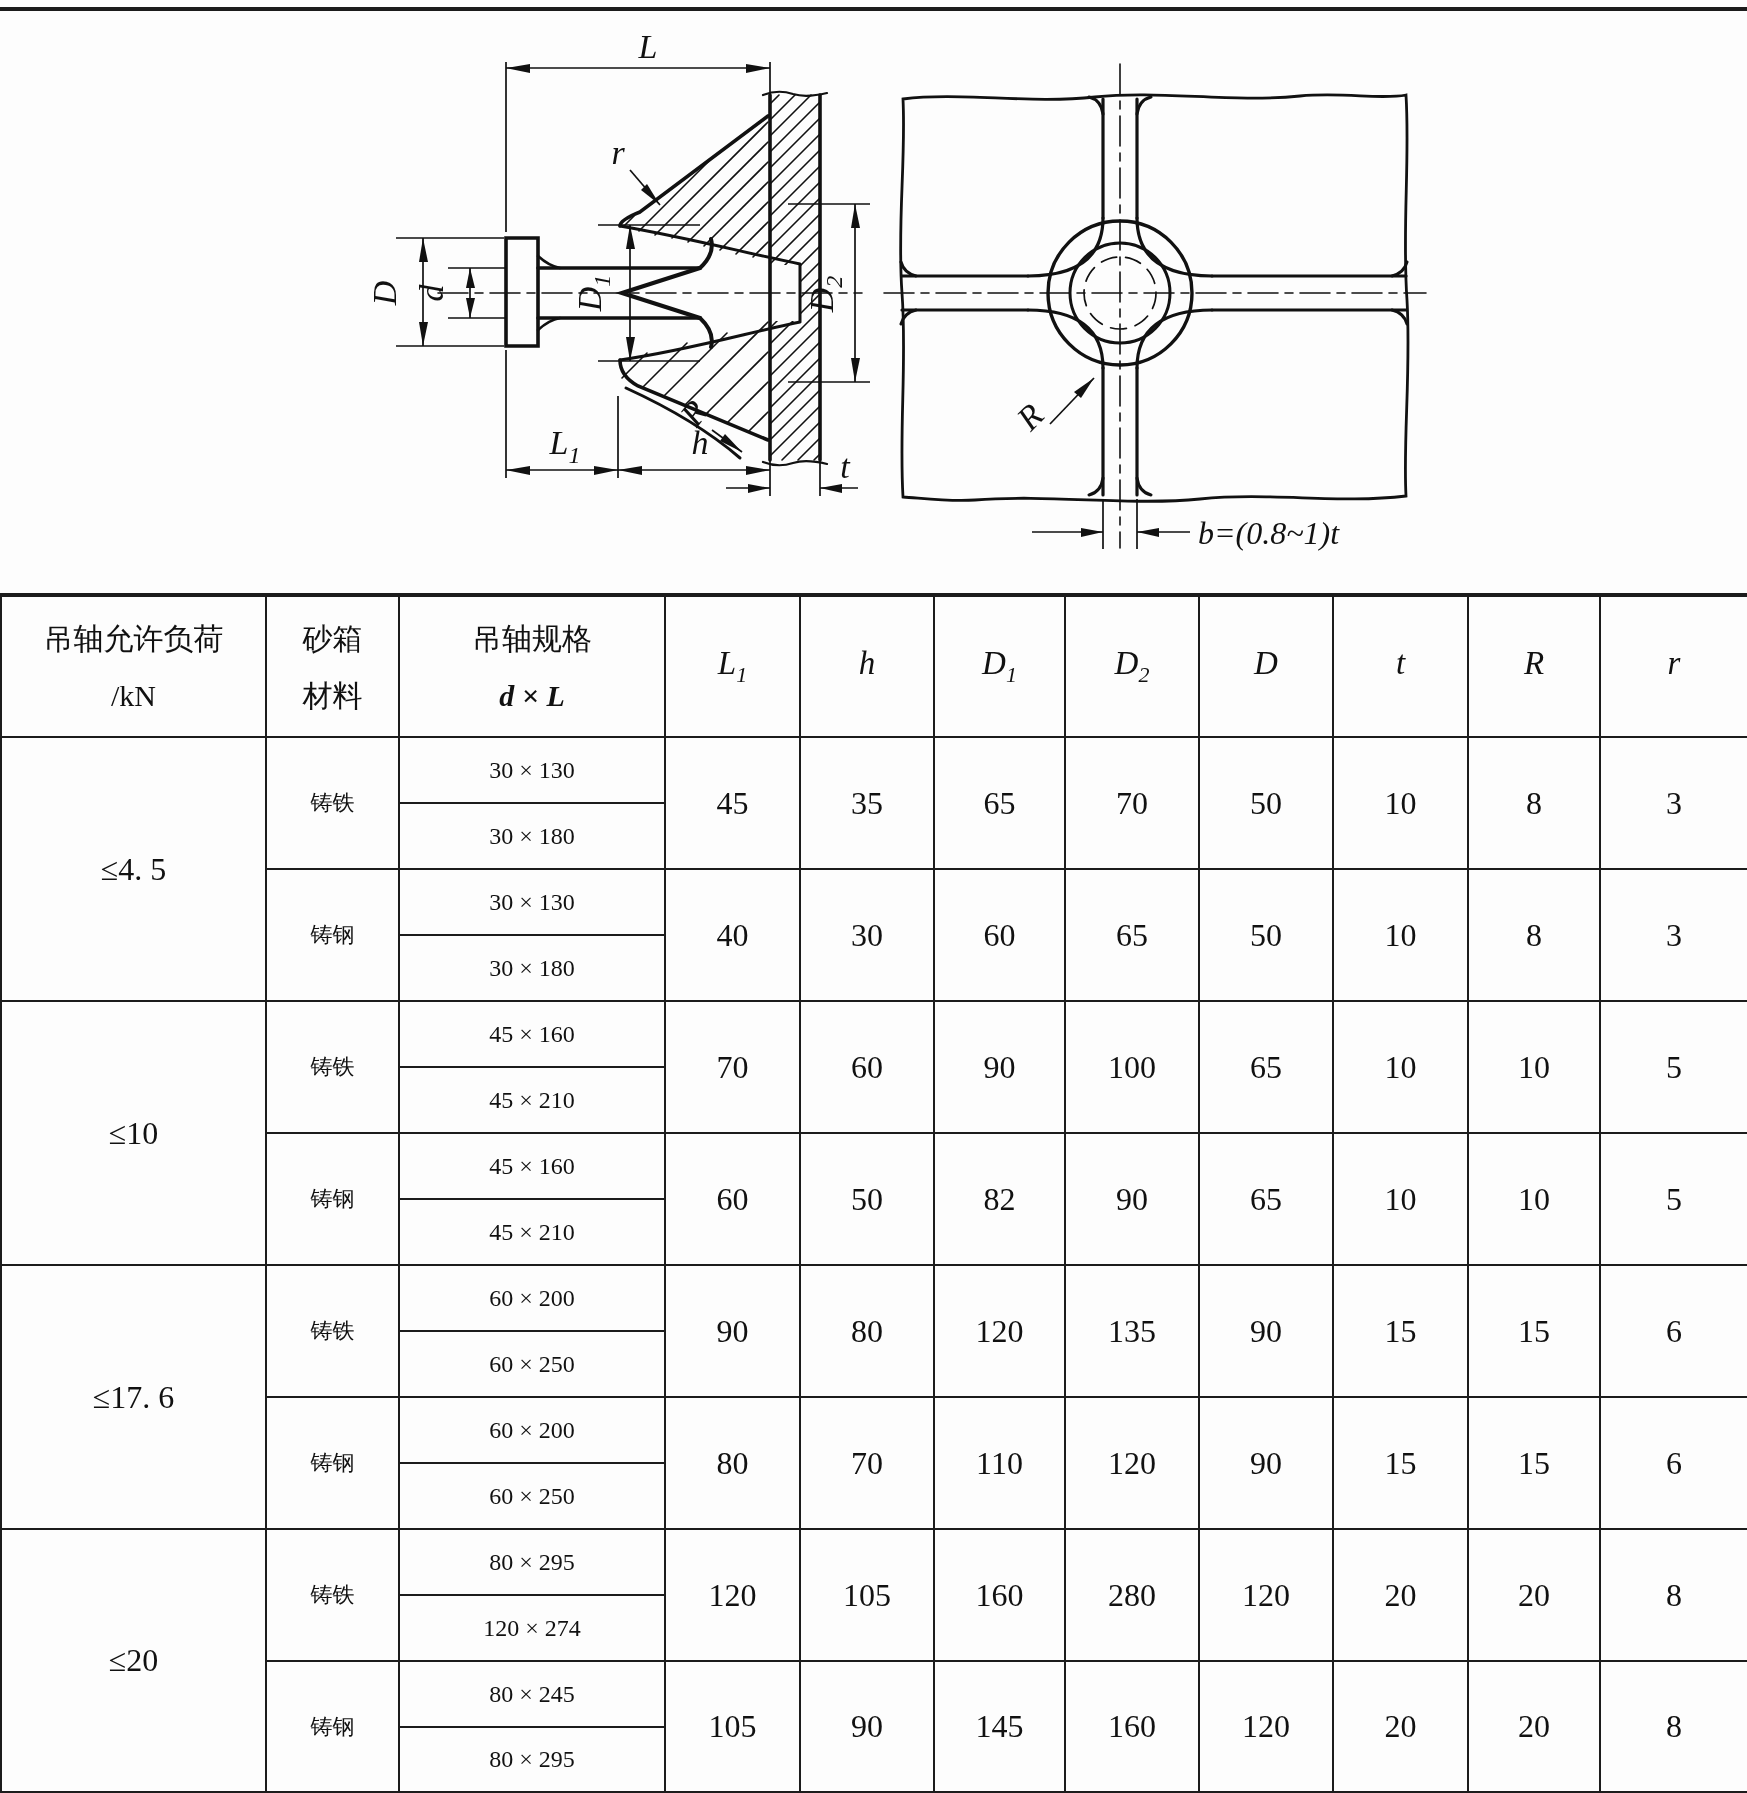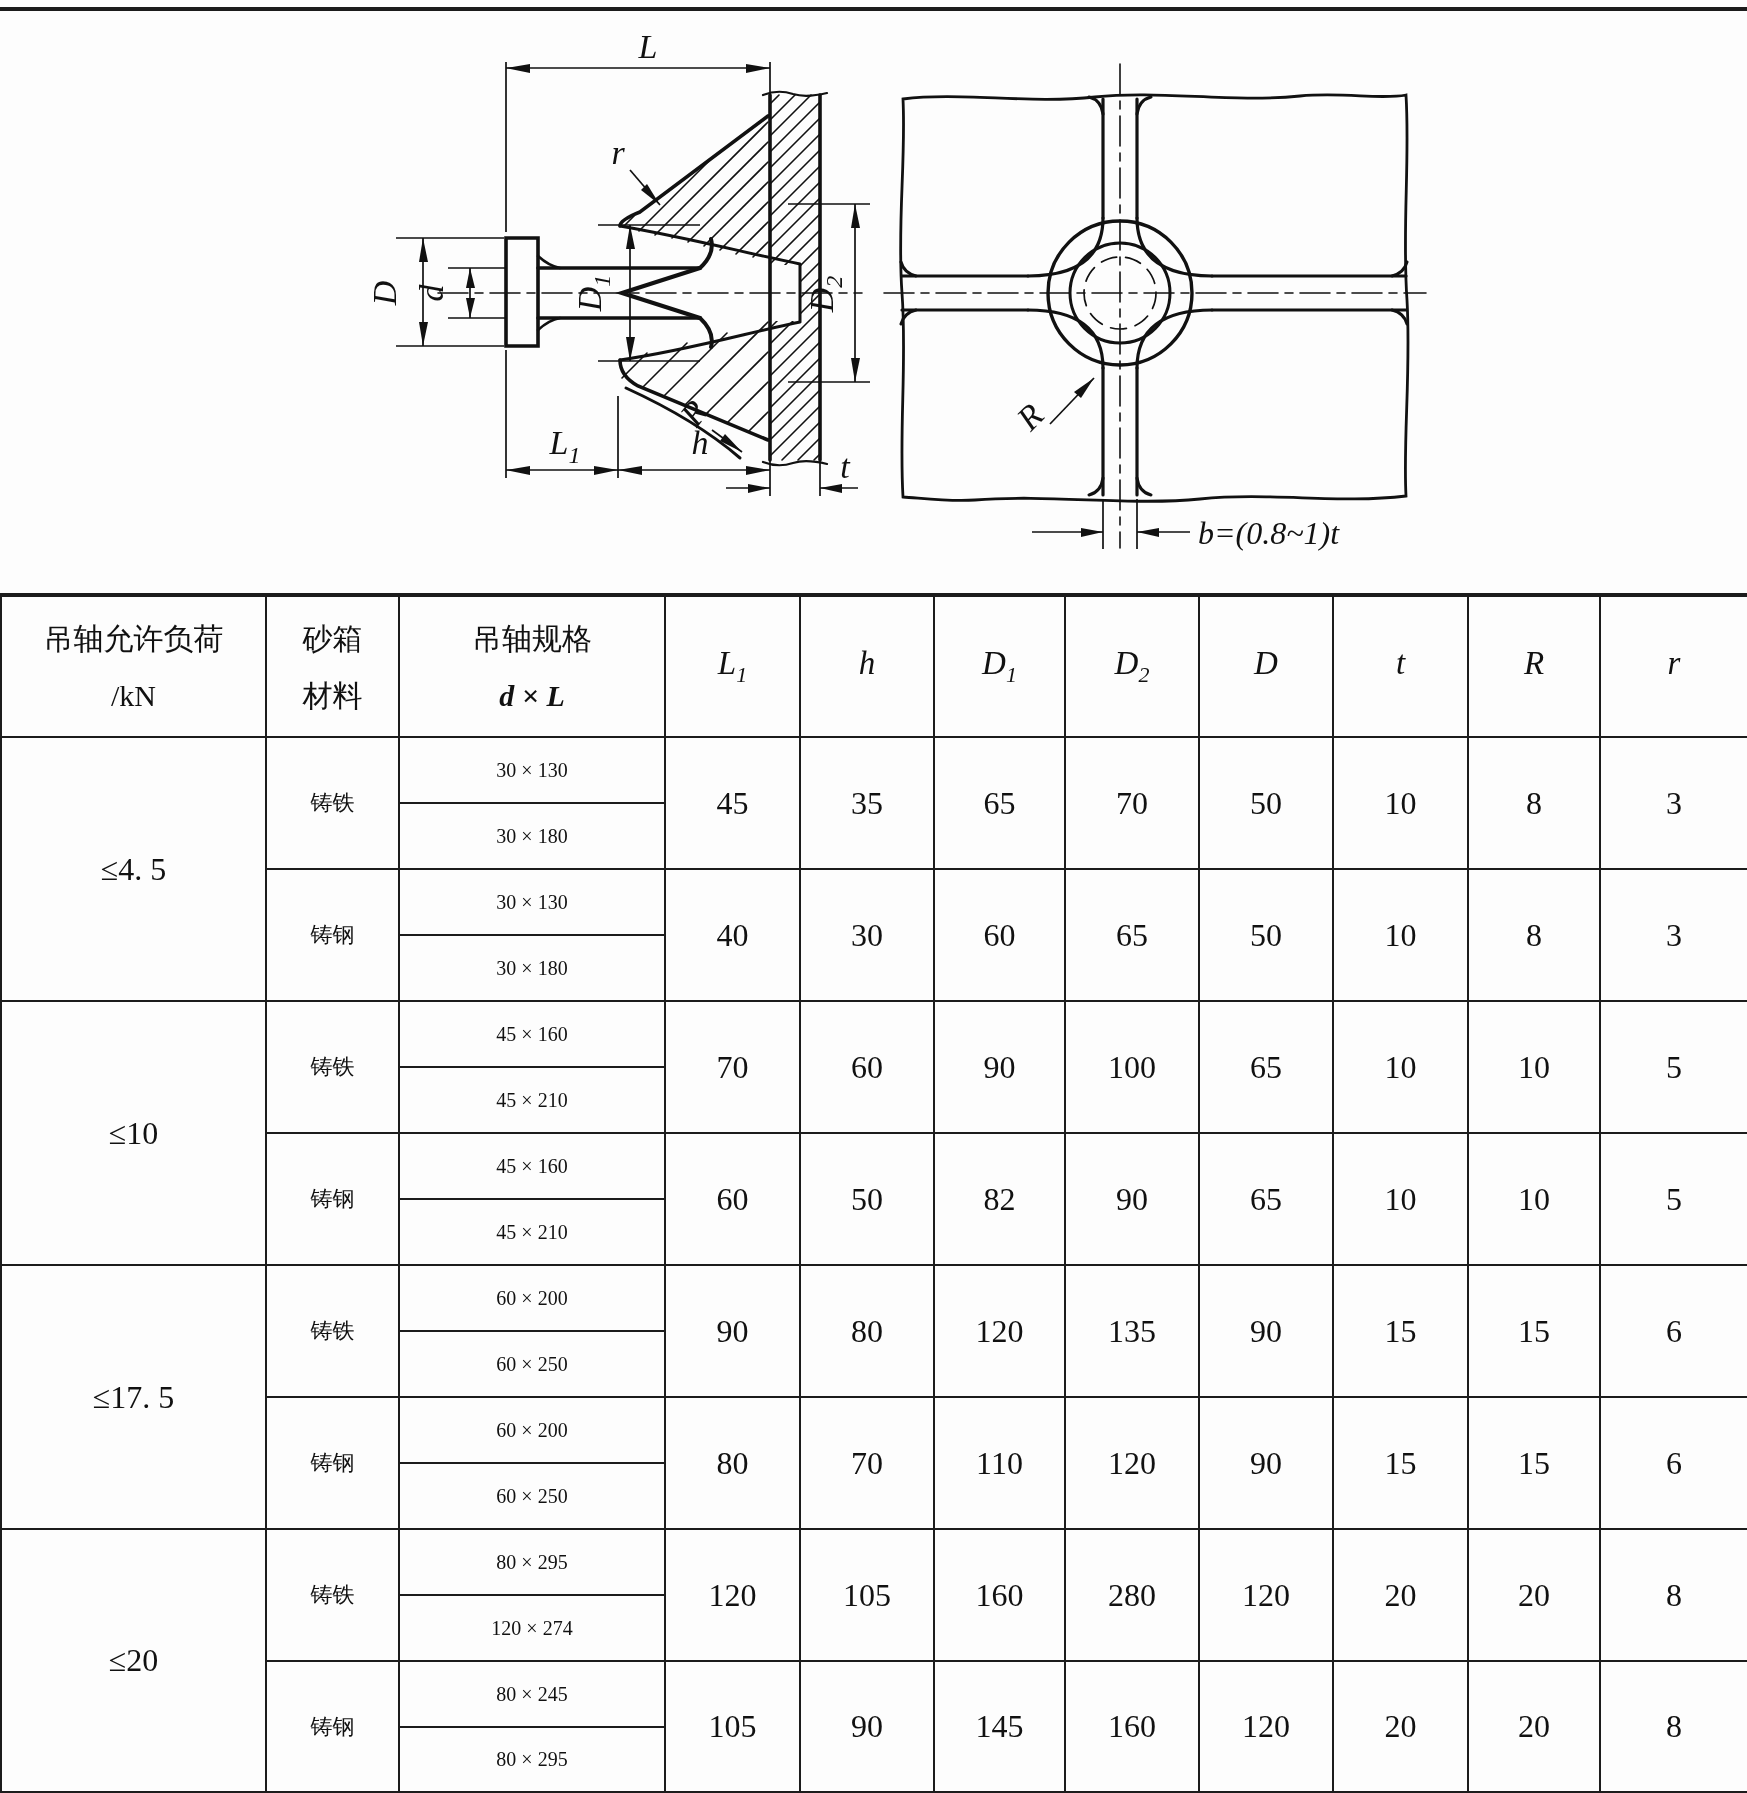--- a/index.html
+++ b/index.html
@@ -22,21 +22,21 @@
   }
   thead tr{height:142px;padding-left:37px;}
   tbody tr{height:66px;}
   th .h-line{line-height:1.9;font-size:30px;}
   .hdr-dim{font-style:italic;font-size:33px;}
   .hdr-dim sub,.c-spec sub{font-size:22px;}
   sub{font-size:22px;}
   .ital{font-style:italic;font-weight:bold;}
   .c-load{font-size:32px;margin-left:15px;}
   .c-mat{font-size:22px;font-family:Liberation Mono, monospace;}
-  .c-spec{font-size:20px;margin-top:16px;}
+  .c-spec{font-size:24px;margin-top:16px;}
   .c-val{font-size:32px;}
   .bb3{border-bottom:3px solid #1c1c1c;}
   thead th{border-bottom:3px solid #1c1c1c;}
 </style>
 </head>
 <body>
 
 <div class="top-rule"></div>
 
 <div class="drawing-wrap">
@@ -256,21 +256,21 @@
       <td class="c-val bb3" rowspan="2">65</td>
       <td class="c-val bb3" rowspan="2">10</td>
       <td class="c-val bb3" rowspan="2">10</td>
       <td class="c-val bb3" rowspan="2">5</td>
     </tr>
     <tr>
       <td class="c-spec bb3">45 × 210</td>
     </tr>
 
     <tr>
-      <td class="c-load bb3" rowspan="4">≤17. 5</td>
+      <td class="c-load bb3" rowspan="4">≤17. 6</td>
       <td class="c-mat" rowspan="2">铸铁</td>
       <td class="c-spec">60 × 200</td>
       <td class="c-val" rowspan="2">90</td>
       <td class="c-val" rowspan="2">80</td>
       <td class="c-val" rowspan="2">120</td>
       <td class="c-val" rowspan="2">135</td>
       <td class="c-val" rowspan="2">90</td>
       <td class="c-val" rowspan="2">15</td>
       <td class="c-val" rowspan="2">15</td>
       <td class="c-val" rowspan="2">6</td>

